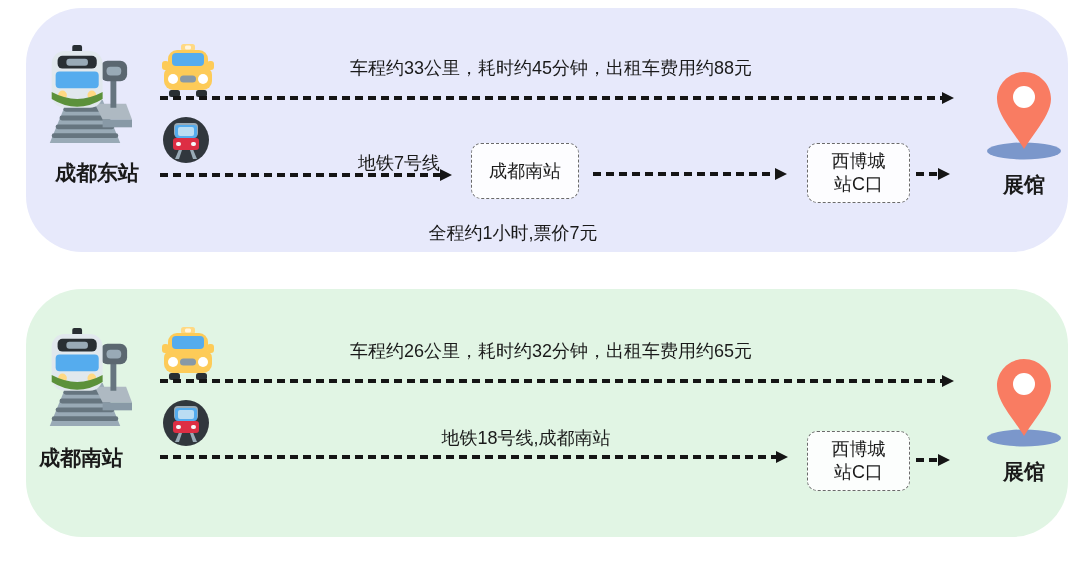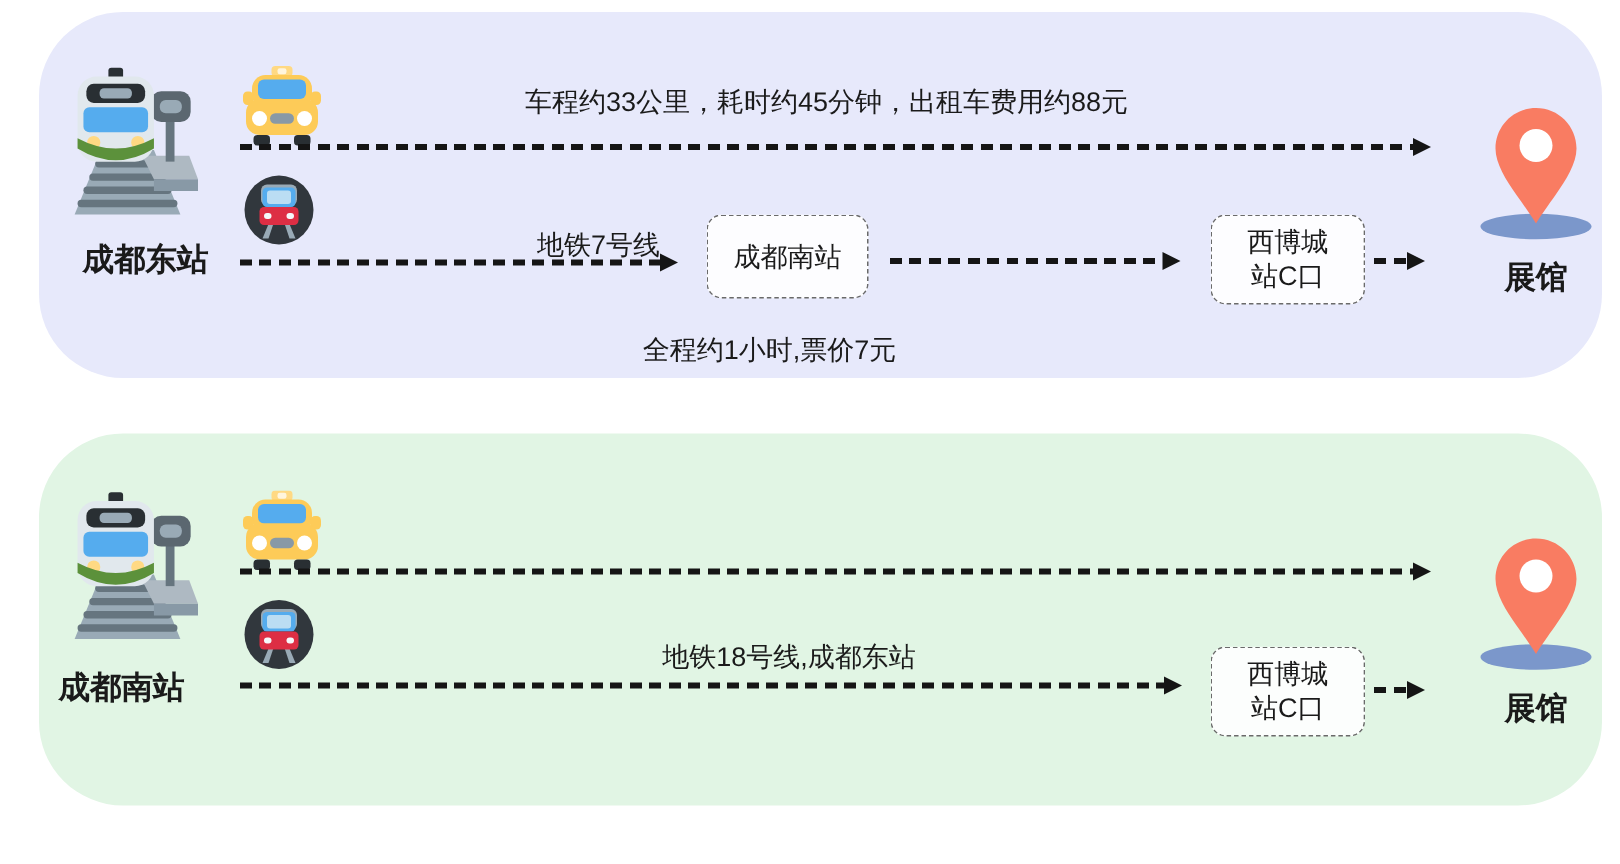--- a/index.html
+++ b/index.html
@@ -156,36 +156,37 @@
       <rect x="0" y="17" width="7" height="9" rx="3" fill="#FDCB58"></rect>
       <rect x="45" y="17" width="7" height="9" rx="3" fill="#FDCB58"></rect>
       <rect x="2" y="22" width="48" height="24" rx="9" fill="#FDCB58"></rect>
       <circle cx="11" cy="35" r="5" fill="#FFFFFF"></circle>
       <circle cx="41" cy="35" r="5" fill="#FFFFFF"></circle>
       <rect x="18" y="31.5" width="16" height="7" rx="3.5" fill="#8899A6"></rect>
       <rect x="7" y="46" width="11" height="7" rx="2.5" fill="#292F33"></rect>
       <rect x="34" y="46" width="11" height="7" rx="2.5" fill="#292F33"></rect>
     </svg>
   </div>
+  <div class="abs txt" style="left:134px;top:52px;width:782px;">车程约26公里，耗时约32分钟，出租车费用约65元</div>
   <div class="dash" style="left:134px;top:90px;width:782px;"></div>
 
   <div class="abs" style="left:136px;top:110px;">
     <svg width="48" height="48" viewBox="0 0 48 48">
       <circle cx="24" cy="24" r="23" fill="#31373D"></circle>
       <polygon points="18,31 13,43 17,43 21,31" fill="#99AAB6"></polygon>
       <polygon points="30,31 35,43 31,43 27,31" fill="#99AAB6"></polygon>
       <rect x="12" y="7" width="24" height="14" rx="4" fill="#99AAB6"></rect>
       <rect x="13" y="9" width="22" height="13" rx="3" fill="#55ACEE"></rect>
       <rect x="16" y="11" width="16" height="9" rx="2" fill="#BBDDF3"></rect>
       <rect x="11" y="22" width="26" height="12" rx="3" fill="#DD2E44"></rect>
       <rect x="14" y="26" width="5" height="4" rx="2" fill="#F5F8FA"></rect>
       <rect x="29" y="26" width="5" height="4" rx="2" fill="#F5F8FA"></rect>
     </svg>
   </div>
-  <div class="abs txt" style="left:200px;top:139px;width:600px;">地铁18号线,成都东站</div>
+  <div class="abs txt" style="left:200px;top:139px;width:600px;">地铁18号线,成都南站</div>
   <div class="dash" style="left:134px;top:166px;width:616px;"></div>
 
   <div class="stop-box" style="left:781px;top:142px;width:101px;height:58px;">
     <div class="txt">西博城</div>
     <div class="txt">站C口</div>
   </div>
 
   <div class="dash" style="left:890px;top:169px;width:22px;"></div>
 
   <div class="abs" style="left:958px;top:66px;">

